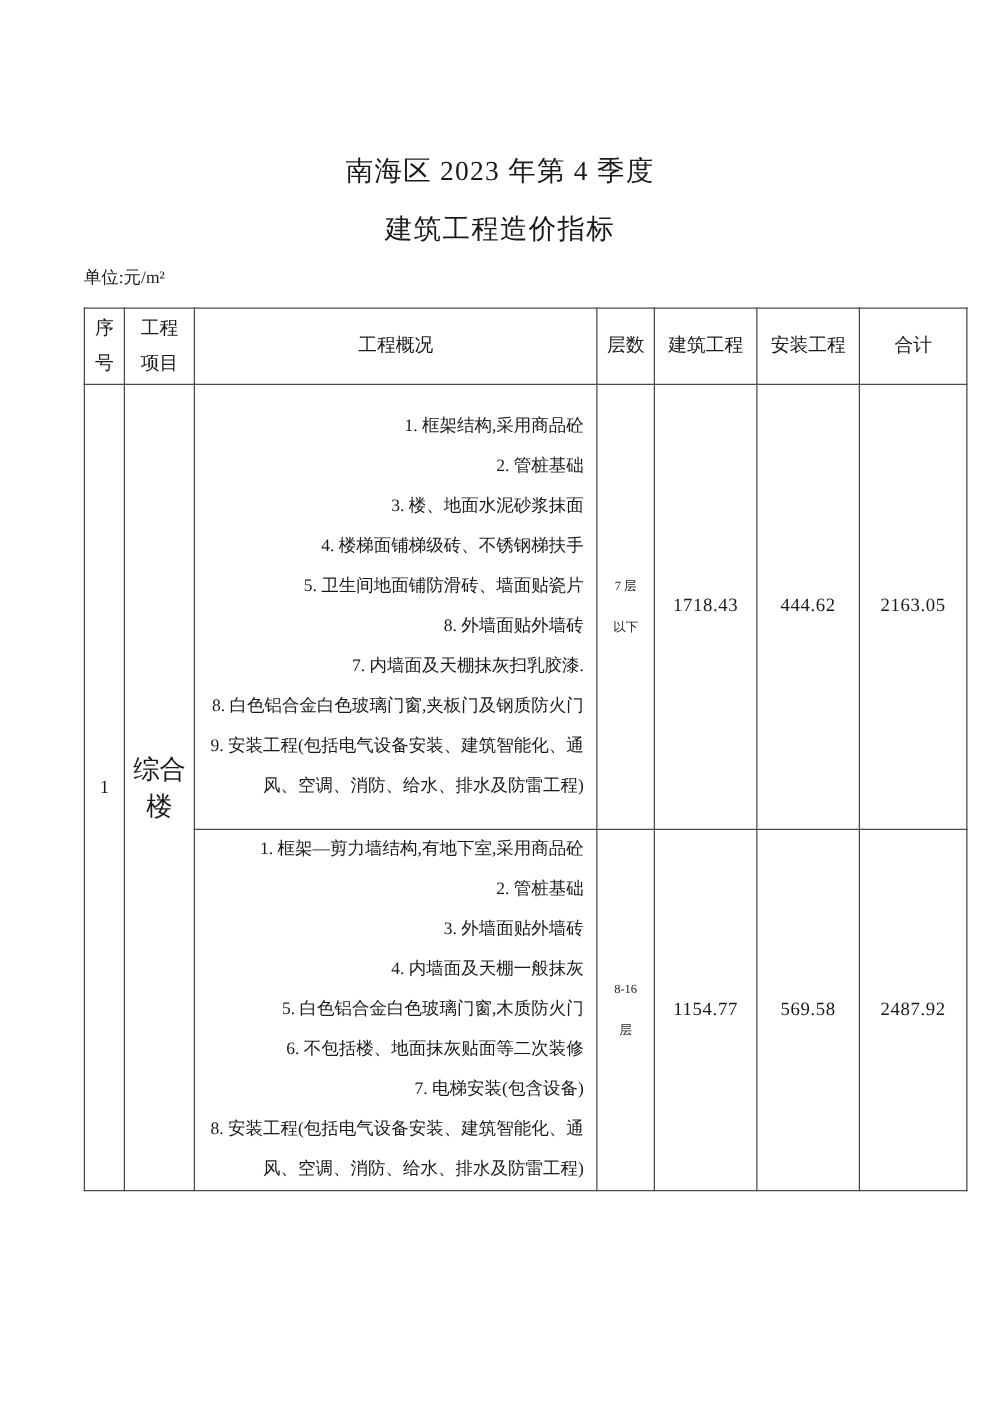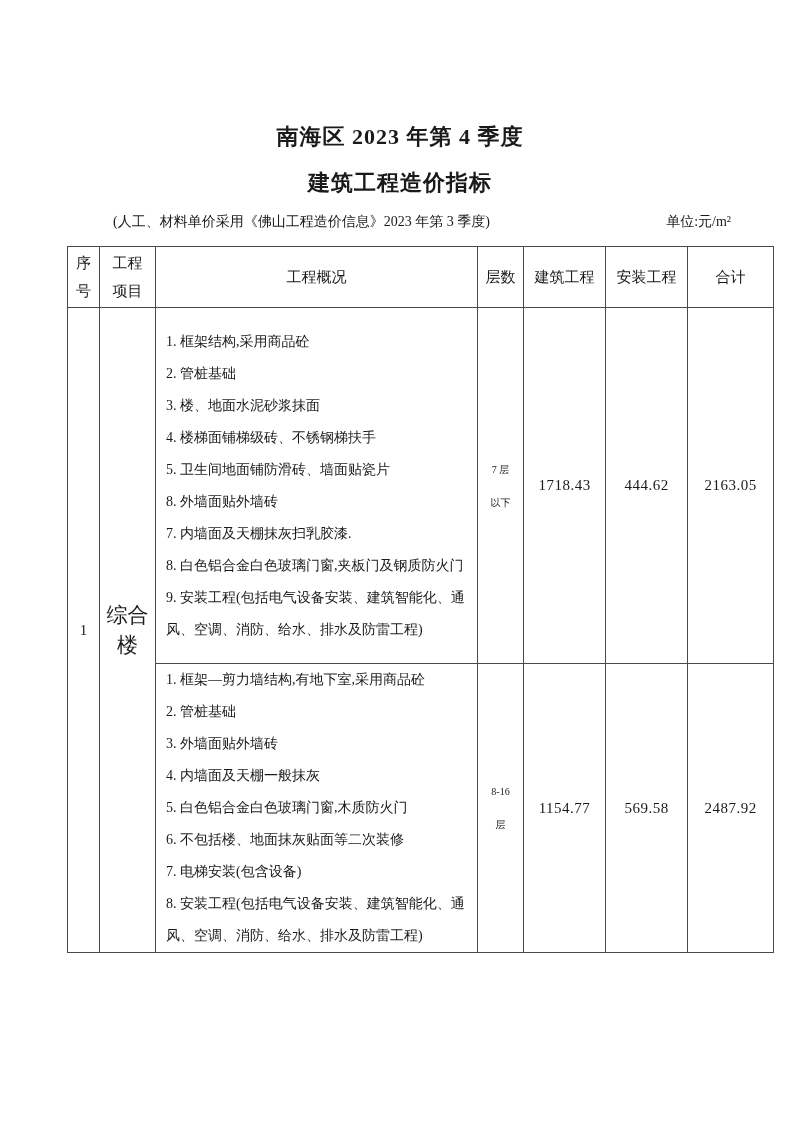--- a/index.html
+++ b/index.html
@@ -14,21 +14,21 @@
     font-family: "Liberation Serif", "DejaVu Serif", serif;
     color: #1a1a1a;
     overflow: hidden;
   }
   .doc-title {
     position: absolute;
     left: 0;
     width: 800px;
     text-align: center;
     font-size: 22px;
-    font-weight: bold;
+    font-weight: normal;
     letter-spacing: 1px;
   }
   .doc-title.line1 { top: 122px; }
   .doc-title.line2 { top: 168px; }
   .meta-row {
     position: absolute;
     top: 213px;
     left: 67px;
     width: 706px;
     display: flex;
@@ -67,40 +67,39 @@
     line-height: 30px;
     font-size: 21px;
   }
   td.overview-cell {
     text-align: left;
     padding: 0 10px;
     font-size: 14px;
   }
   .overview-line {
     line-height: 32px;
-    text-align: left;
+    text-align: right;
   }
   td.floors-cell {
     white-space: pre-line;
     line-height: 33px;
     font-size: 10px;
   }
   td.num-cell {
     font-size: 15px;
     letter-spacing: 0.5px;
   }
 </style>
 </head>
 <body>
 
 <div class="doc-title line1">南海区 2023 年第 4 季度</div>
 <div class="doc-title line2">建筑工程造价指标</div>
 
 <div class="meta-row">
-  <span class="meta-note">(人工、材料单价采用《佛山工程造价信息》2023 年第 3 季度)</span>
   <span class="meta-unit">单位:元/m²</span>
 </div>
 
 <table class="cost-table">
   <colgroup>
     <col style="width:32px">
     <col style="width:56px">
     <col style="width:322px">
     <col style="width:46px">
     <col style="width:82px">

